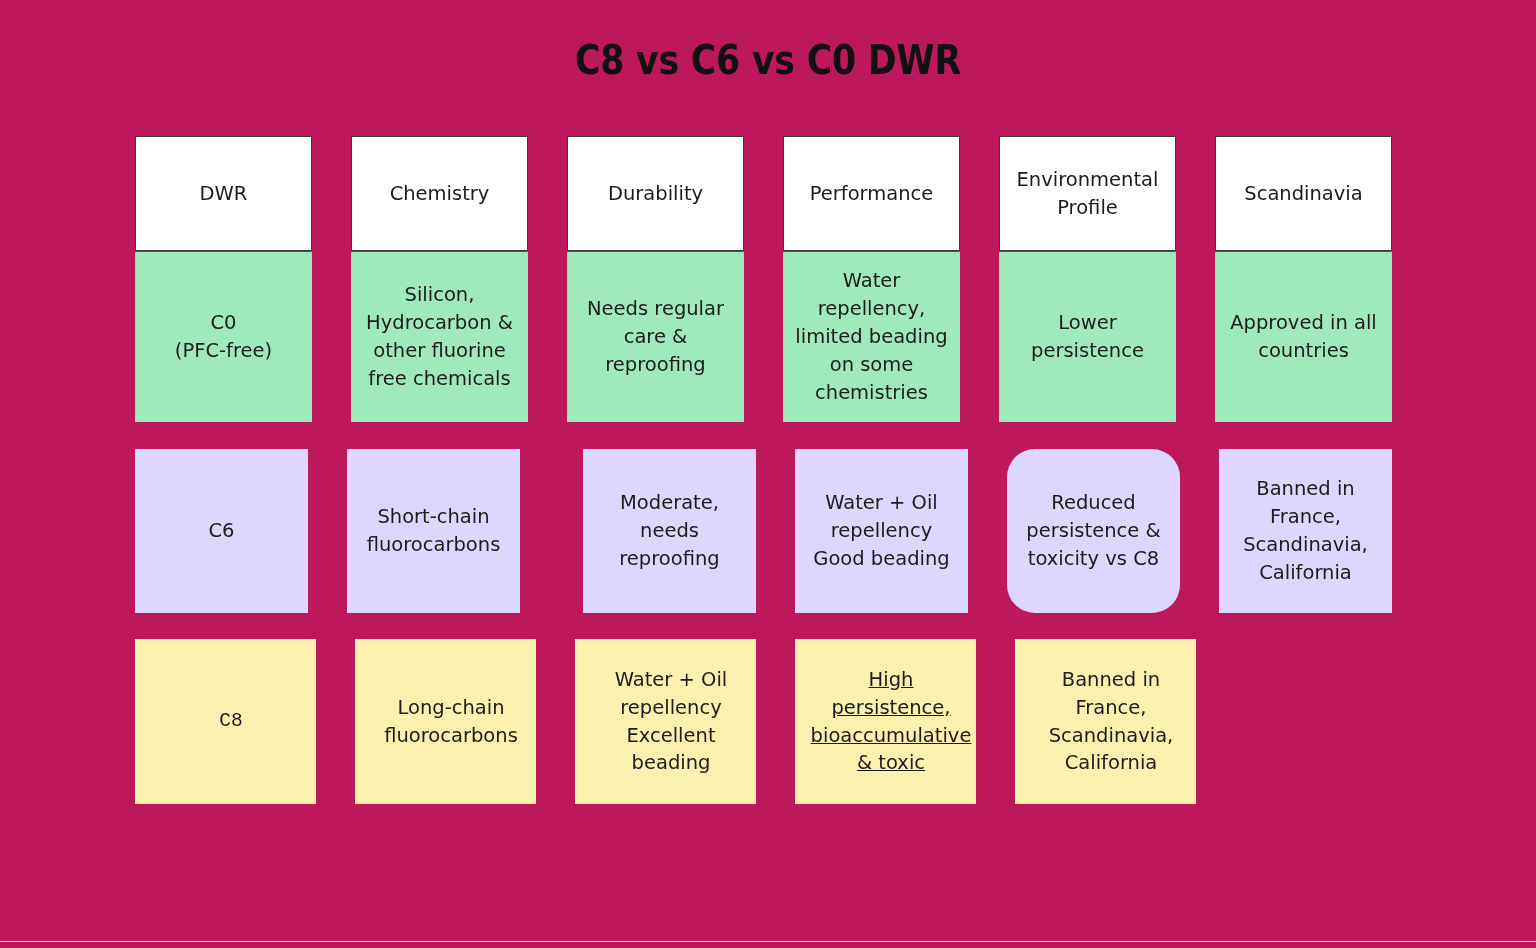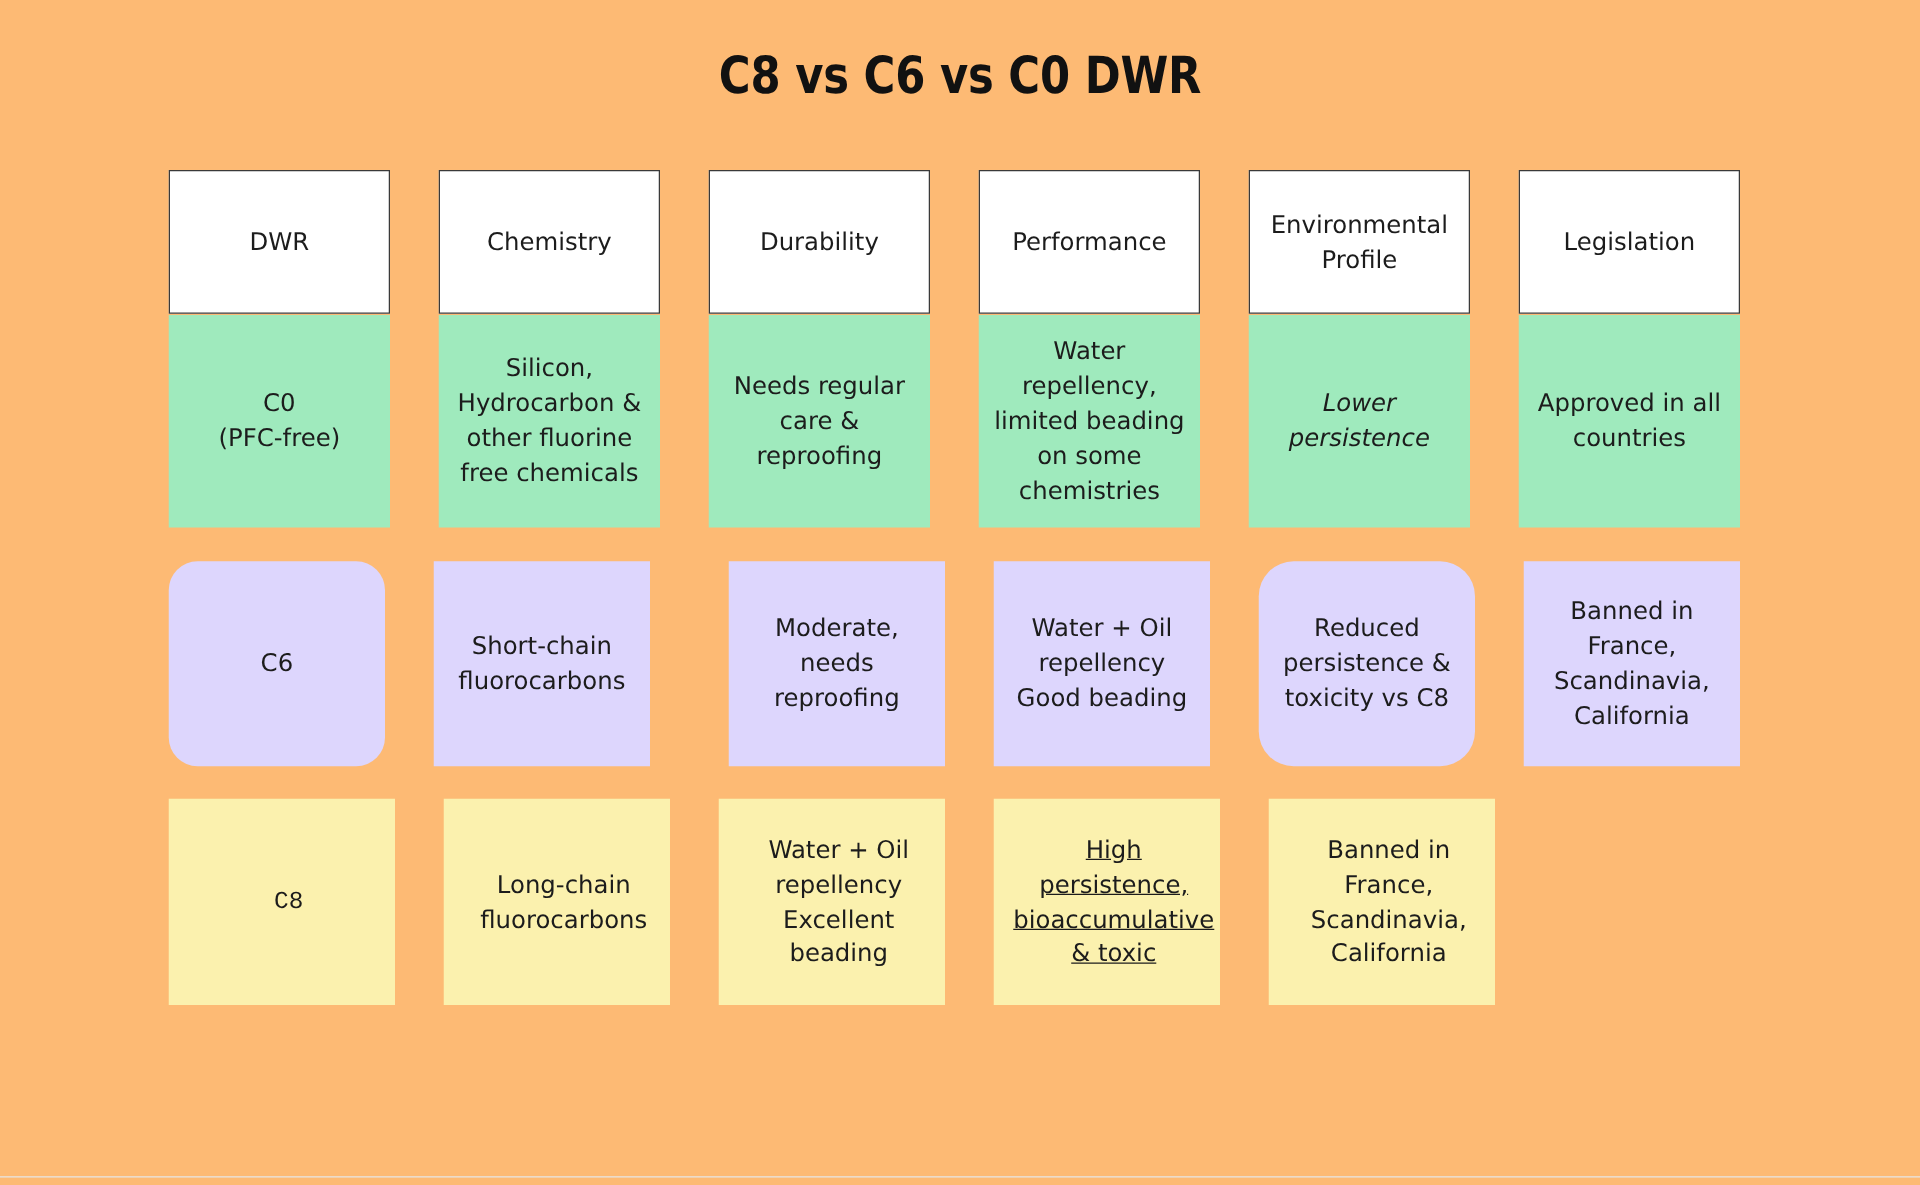--- a/index.html
+++ b/index.html
@@ -14,21 +14,21 @@
     overflow: hidden;
     font-family: "DejaVu Sans", "Liberation Sans", sans-serif;
     color: #1a1a1a;
     position: relative;
   }
 
   .slide {
     position: relative;
     width: 1536px;
     height: 948px;
-    background: #fdba74;
+    background: #be185d;
   }
 
   
   .title {
     position: absolute;
     left: 0;
     top: 36px;
     width: 1536px;
     text-align: center;
     font-size: 41px;
@@ -115,35 +115,35 @@
   <div class="title">C8 vs C6 vs C0 DWR</div>
 
   <div class="grid">
 
     <div class="row header-row">
       <div class="cell">DWR</div>
       <div class="cell">Chemistry</div>
       <div class="cell">Durability</div>
       <div class="cell">Performance</div>
       <div class="cell">Environmental Profile</div>
-      <div class="cell">Legislation</div>
+      <div class="cell">Scandinavia</div>
     </div>
 
     <div class="row r-green">
       <div class="cell" style="background: rgb(159, 234, 189);">C0
 (PFC-free)</div>
       <div class="cell" style="background: rgb(159, 234, 189);">Silicon, Hydrocarbon &amp; other fluorine free chemicals</div>
       <div class="cell" style="background: rgb(159, 234, 189);">Needs regular care &amp; reproofing</div>
       <div class="cell" style="background: rgb(159, 234, 189);">Water repellency, limited beading on some chemistries</div>
-      <div class="cell" style="background: rgb(159, 234, 189); font-style: italic;">Lower persistence</div>
+      <div class="cell" style="background: rgb(159, 234, 189);">Lower persistence</div>
       <div class="cell" style="background: rgb(159, 234, 189);">Approved in all countries</div>
     </div>
 
     <div class="row r-purple">
-      <div class="cell" style="background: rgb(221, 214, 253); border-radius: 23px;">C6</div>
+      <div class="cell" style="background: rgb(221, 214, 253);">C6</div>
       <div class="cell" style="background: rgb(221, 214, 253);">Short-chain fluorocarbons</div>
       <div class="cell" style="background: rgb(221, 214, 253); margin-left: 24px;">Moderate, needs reproofing</div>
       <div class="cell" style="background: rgb(221, 214, 253);">Water + Oil repellency Good beading</div>
       <div class="cell" style="background: rgb(221, 214, 253); border-radius: 28px;">Reduced persistence &amp; toxicity vs C8</div>
       <div class="cell" style="background: rgb(221, 214, 253);">Banned in France, Scandinavia, California</div>
     </div>
 
     <div class="row r-yellow">
       <div class="cell" style="background: rgb(251, 241, 174); font-family: Liberation Mono, monospace;">C8</div>
       <div class="cell" style="background: rgb(251, 241, 174);">Long-chain fluorocarbons</div>

